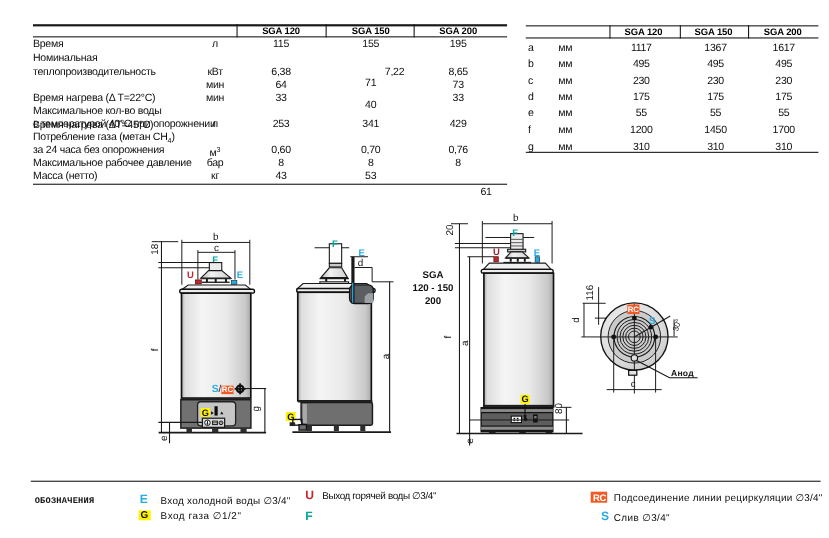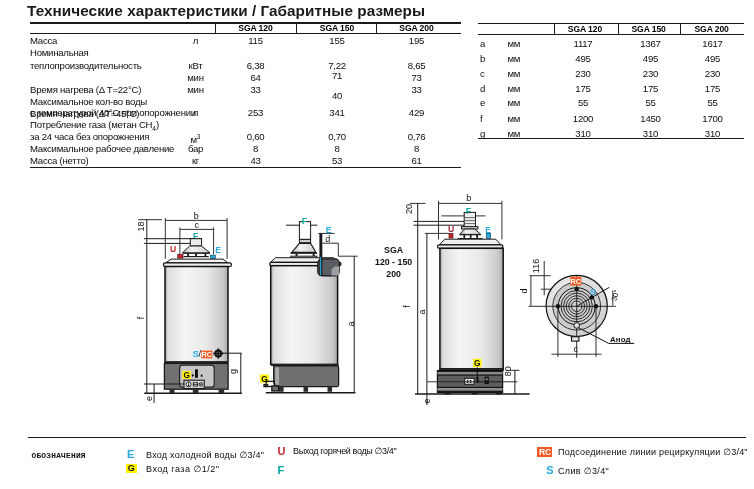--- a/index.html
+++ b/index.html
@@ -10,52 +10,51 @@
 .c{text-align:center;}
 .hd{position:absolute;font-weight:bold;font-size:8.6px;line-height:10px;color:#000;text-align:center;letter-spacing:-0.1px;}
 .lg{position:absolute;font-size:9px;line-height:9.8px;color:#0d0d0d;white-space:nowrap;letter-spacing:0.1px;}
 .lk{position:absolute;font-weight:bold;font-size:11px;line-height:11px;letter-spacing:0;}
 sub,sup{font-size:6.5px;letter-spacing:0;}
 </style>
 </head>
 <body>
 <div id="page">
 
-<div class="a" style="left:27px;top:2px;font-size:15.3px;font-weight:bold;color:#1a1a1a;letter-spacing:0.05px;">Технические характеристики / Габаритные размеры</div>
 
 <div class="ln" style="left:30px;top:22.3px;width:431px;height:1.4px;"></div>
 
 <div class="ln" style="left:30px;top:32.8px;width:431px;height:1px;"></div>
 
 <div class="ln" style="left:30px;top:167px;width:431px;height:1.4px;"></div>
 
 <div class="ln" style="left:215.3px;top:22.3px;width:1px;height:11.5px;"></div>
 
 <div class="ln" style="left:296px;top:22.3px;width:1px;height:11.5px;"></div>
 
 <div class="ln" style="left:376px;top:22.3px;width:1px;height:11.5px;"></div>
 
 <div class="hd" style="left:225px;top:23.2px;width:61px;">SGA 120</div>
 
 <div class="hd" style="left:306.5px;top:23.2px;width:61px;">SGA 150</div>
 
 <div class="hd" style="left:386px;top:23.2px;width:61px;">SGA 200</div>
 
-<div class="t" style="left:30px;top:35.3px;">Масса</div>
+<div class="t" style="left:30px;top:35.3px;">Время</div>
 <div class="t c" style="left:175px;top:35.3px;width:41px;">л</div>
 <div class="t c" style="left:225px;top:35.3px;width:61px;">115</div>
 <div class="t c" style="left:306.5px;top:35.3px;width:61px;">155</div>
 <div class="t c" style="left:386px;top:35.3px;width:61px;">195</div>
 
 <div class="t" style="left:30px;top:47px;">Номинальная</div>
 
 <div class="t" style="left:30px;top:59.5px;">теплопроизводительность</div>
 <div class="t c" style="left:175px;top:59.5px;width:41px;">кВт</div>
 <div class="t c" style="left:225px;top:59.5px;width:61px;">6,38</div>
-<div class="t c" style="left:306.5px;top:59.5px;width:61px;">7,22</div>
+<div class="t c" style="left:306.5px;top:59.5px;width:61px;text-align:right;">7,22</div>
 <div class="t c" style="left:386px;top:59.5px;width:61px;">8,65</div>
 
 <div class="t" style="left:30px;top:71.8px;margin-top:36px;">Время нагрева (ΔT=45°C)</div>
 <div class="t c" style="left:175px;top:71.8px;width:41px;">мин</div>
 <div class="t c" style="left:225px;top:71.8px;width:61px;">64</div>
 <div class="t c" style="left:306.5px;top:70px;width:61px;">71</div>
 <div class="t c" style="left:386px;top:71.8px;width:61px;">73</div>
 
 <div class="t" style="left:30px;top:84px;">Время нагрева (Δ T=22°C)</div>
 <div class="t c" style="left:175px;top:84px;width:41px;">мин</div>
@@ -82,21 +81,21 @@
 <div class="t" style="left:30px;top:143px;">Максимальное рабочее давление</div>
 <div class="t c" style="left:175px;top:143px;width:41px;">бар</div>
 <div class="t c" style="left:225px;top:143px;width:61px;">8</div>
 <div class="t c" style="left:306.5px;top:143px;width:61px;">8</div>
 <div class="t c" style="left:386px;top:143px;width:61px;">8</div>
 
 <div class="t" style="left:30px;top:155px;">Масса (нетто)</div>
 <div class="t c" style="left:175px;top:155px;width:41px;">кг</div>
 <div class="t c" style="left:225px;top:155px;width:61px;">43</div>
 <div class="t c" style="left:306.5px;top:155px;width:61px;">53</div>
-<div class="t c" style="left:386px;top:155px;width:61px;">61</div>
+<div class="t c" style="left:386px;top:169px;width:61px;text-align:right;">61</div>
 
 <div class="ln" style="left:477.5px;top:22.8px;width:266.5px;height:1.2px;"></div>
 
 <div class="ln" style="left:477.5px;top:34.2px;width:266.5px;height:1px;"></div>
 
 <div class="ln" style="left:477.5px;top:137.6px;width:266.5px;height:1.2px;"></div>
 
 <div class="ln" style="left:553.6px;top:22.8px;width:1px;height:12.4px;"></div>
 
 <div class="ln" style="left:617.6px;top:22.8px;width:1px;height:12.4px;"></div>

